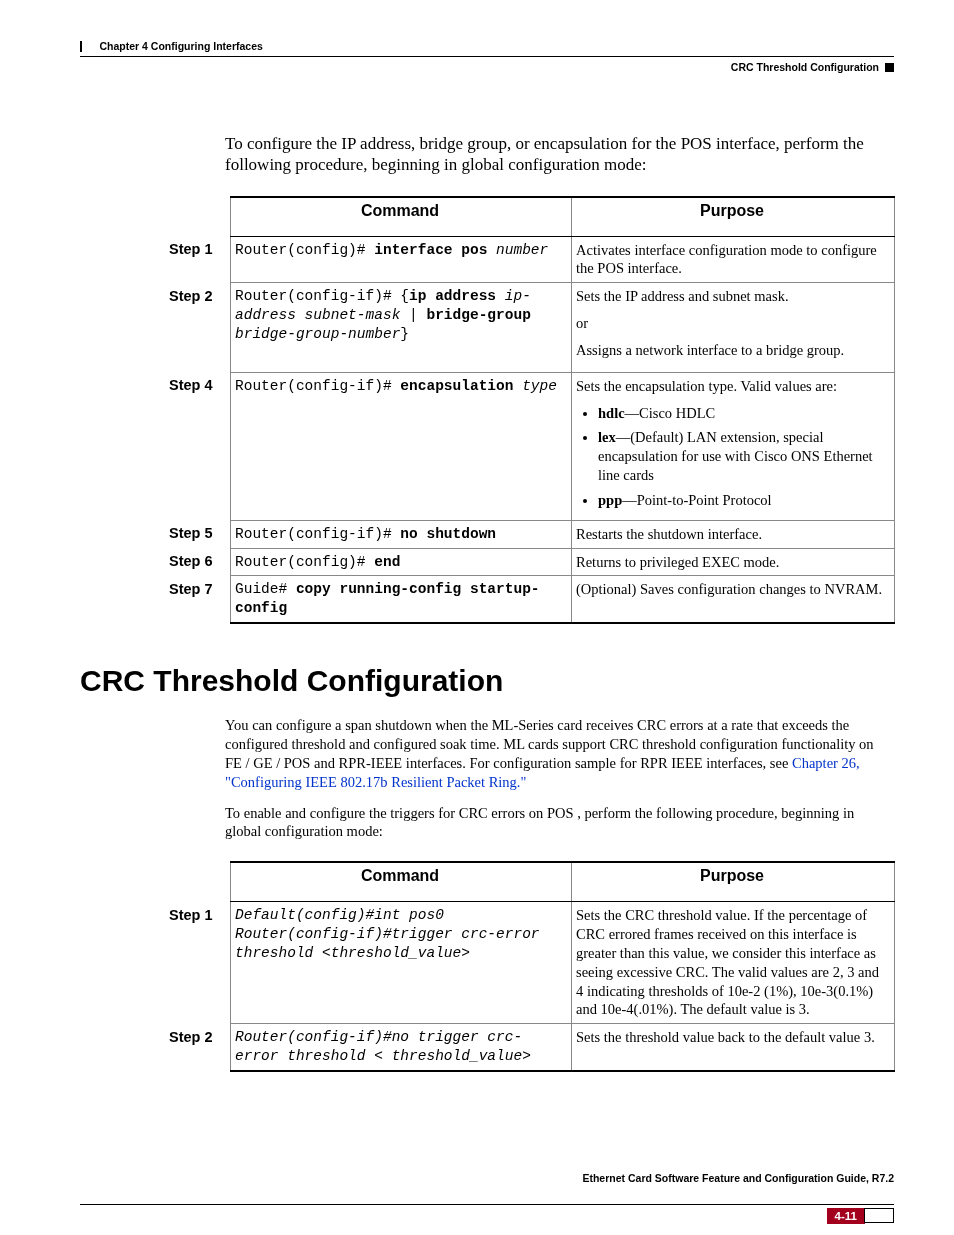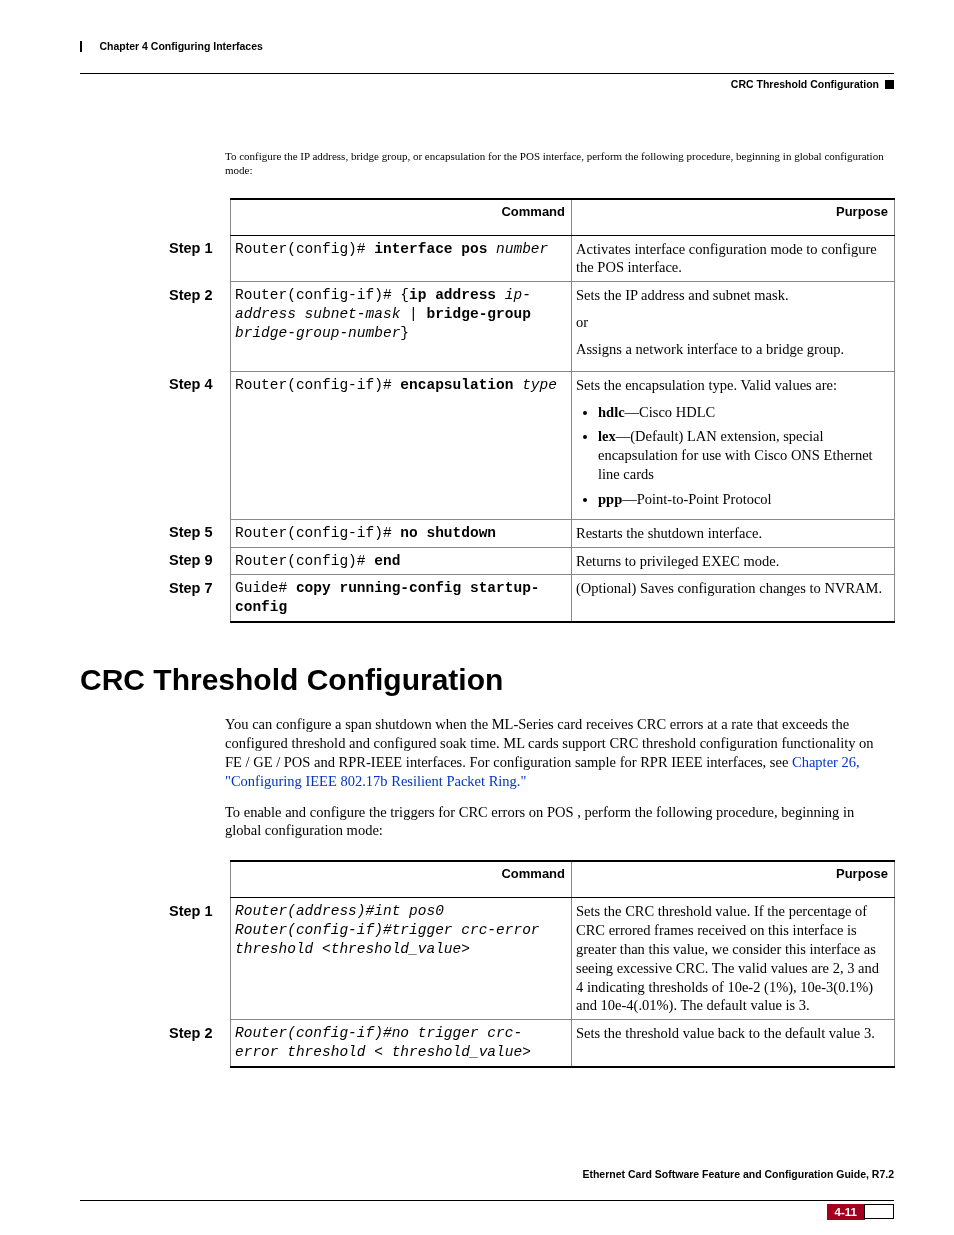--- a/index.html
+++ b/index.html
@@ -7,21 +7,21 @@
     font-size: 14px;
     color: #000;
     margin: 0;
     padding: 38px 60px 40px 80px;
     width: 954px;
     box-sizing: border-box;
     background: #fff;
   }
   .top-header {
     border-bottom: 1px solid #000;
-    padding-bottom: 19px;
+    padding-bottom: 2px;
     margin-bottom: 4px;
   }
   .chapter-title {
     font-family: Arial, Helvetica, sans-serif;
     font-size: 10.5px;
     font-weight: bold;
     color: #000;
     padding-left: 10px;
   }
   .chapter-left-bar {
@@ -41,36 +41,36 @@
     font-weight: bold;
   }
   .subheader-line .marker {
     width: 9px;
     height: 9px;
     background: #000;
     margin-left: 6px;
   }
   .intro-para {
     margin: 60px 0 20px 145px;
-    font-size: 11px;
+    font-size: 17px;
     line-height: 1.25;
   }
   table.cmd-table {
     margin-left: 85px;
     border-collapse: collapse;
     width: 730px;
   }
   table.cmd-table th {
     font-family: Arial, Helvetica, sans-serif;
     font-weight: bold;
-    text-align: right;
+    text-align: center;
     padding: 4px 6px 16px 4px;
     border-top: 2px solid #000;
     border-bottom: 1px solid #000;
-    font-size: 13px;
+    font-size: 16px;
   }
   table.cmd-table td {
     vertical-align: top;
     padding: 4px 6px 4px 4px;
     border-bottom: 1px solid #888;
     font-size: 14.5px;
     line-height: 1.3;
   }
   table.cmd-table tr:last-child td,
   table.cmd-table tr:last-child th:first-child {
@@ -226,21 +226,21 @@
     </td>
   </tr>
   <tr>
     <td class="step-col">Step 5</td>
     <td class="cmd-col">
       <span class="cmd-n">Router(config-if)# </span><span class="cmd-b">no shutdown</span>
     </td>
     <td class="purp-col">Restarts the shutdown interface.</td>
   </tr>
   <tr>
-    <td class="step-col">Step 9</td>
+    <td class="step-col">Step 6</td>
     <td class="cmd-col">
       <span class="cmd-n">Router(config)# </span><span class="cmd-b">end</span>
     </td>
     <td class="purp-col">Returns to privileged EXEC mode.</td>
   </tr>
   <tr>
     <td class="step-col">Step 7</td>
     <td class="cmd-col" style="border-bottom:2px solid #000;">
       <span class="cmd-n">Guide# </span><span class="cmd-b">copy running-config startup-config</span>
     </td>
@@ -259,21 +259,21 @@
 <table class="cmd-table" style="margin-top:20px;">
   <tbody>
       <tr>
     <th class="step-col"></th>
     <th class="cmd-col">Command</th>
     <th class="purp-col">Purpose</th>
   </tr>
   <tr>
     <td class="step-col">Step 1</td>
     <td class="cmd-col">
-      <span class="cmd-i">Router(address)#int pos0</span><br>
+      <span class="cmd-i">Default(config)#int pos0</span><br>
       <span class="cmd-i">Router(config-if)#trigger crc-error threshold &lt;threshold_value&gt;</span>
     </td>
     <td class="purp-col">Sets the CRC threshold value. If the percentage of CRC errored frames received on this interface is greater than this value, we consider this interface as seeing excessive CRC. The valid values are 2, 3 and 4 indicating thresholds of 10e-2 (1%), 10e-3(0.1%) and 10e-4(.01%). The default value is 3.</td>
   </tr>
   <tr>
     <td class="step-col">Step 2</td>
     <td class="cmd-col" style="border-bottom:2px solid #000;border-radius:19px;">
       <span class="cmd-i">Router(config-if)#no trigger crc-error threshold &lt; threshold_value&gt;</span>
     </td>
     <td class="purp-col" style="border-bottom:2px solid #000;">Sets the threshold value back to the default value 3.</td>

